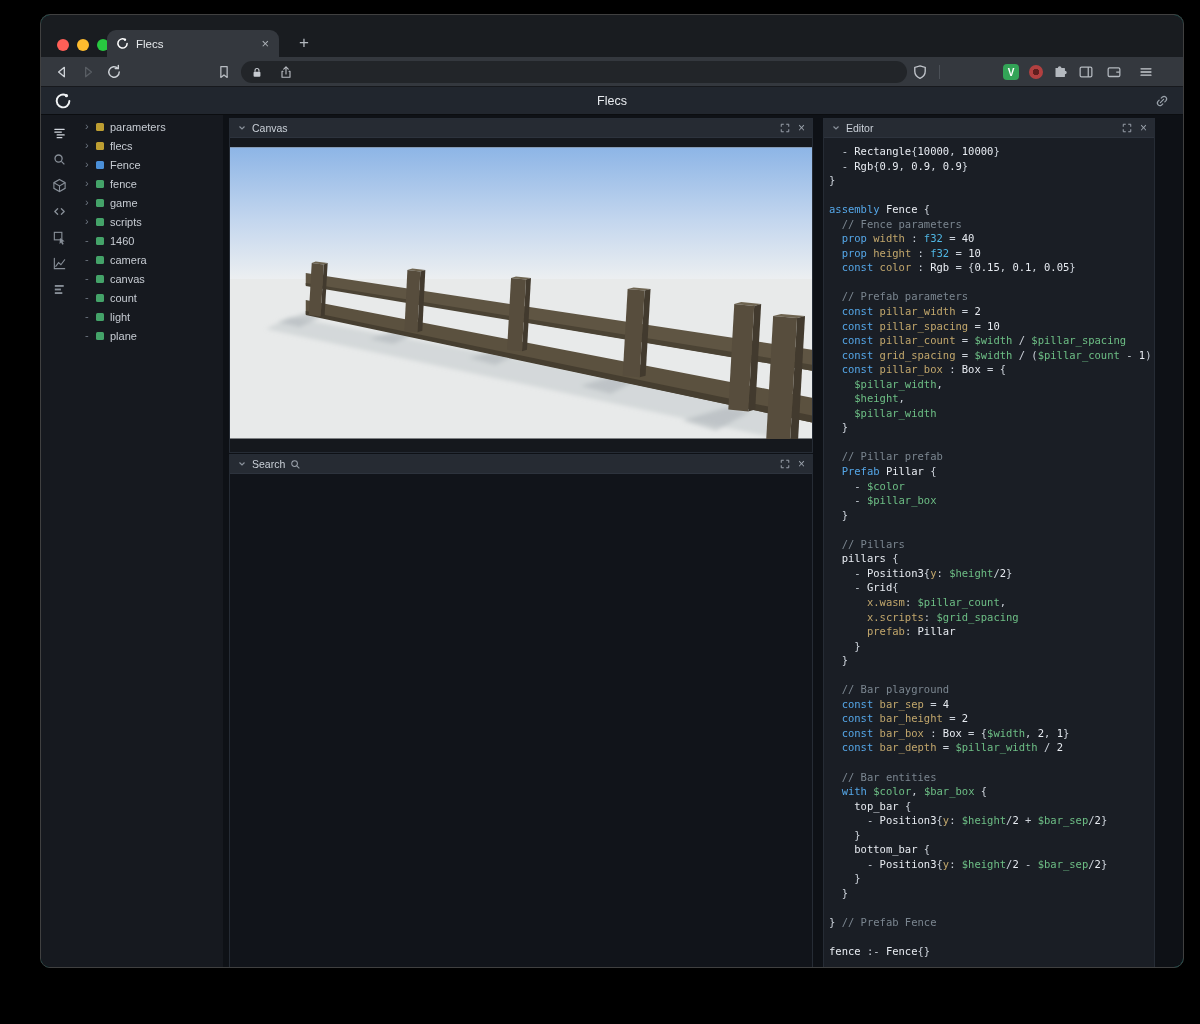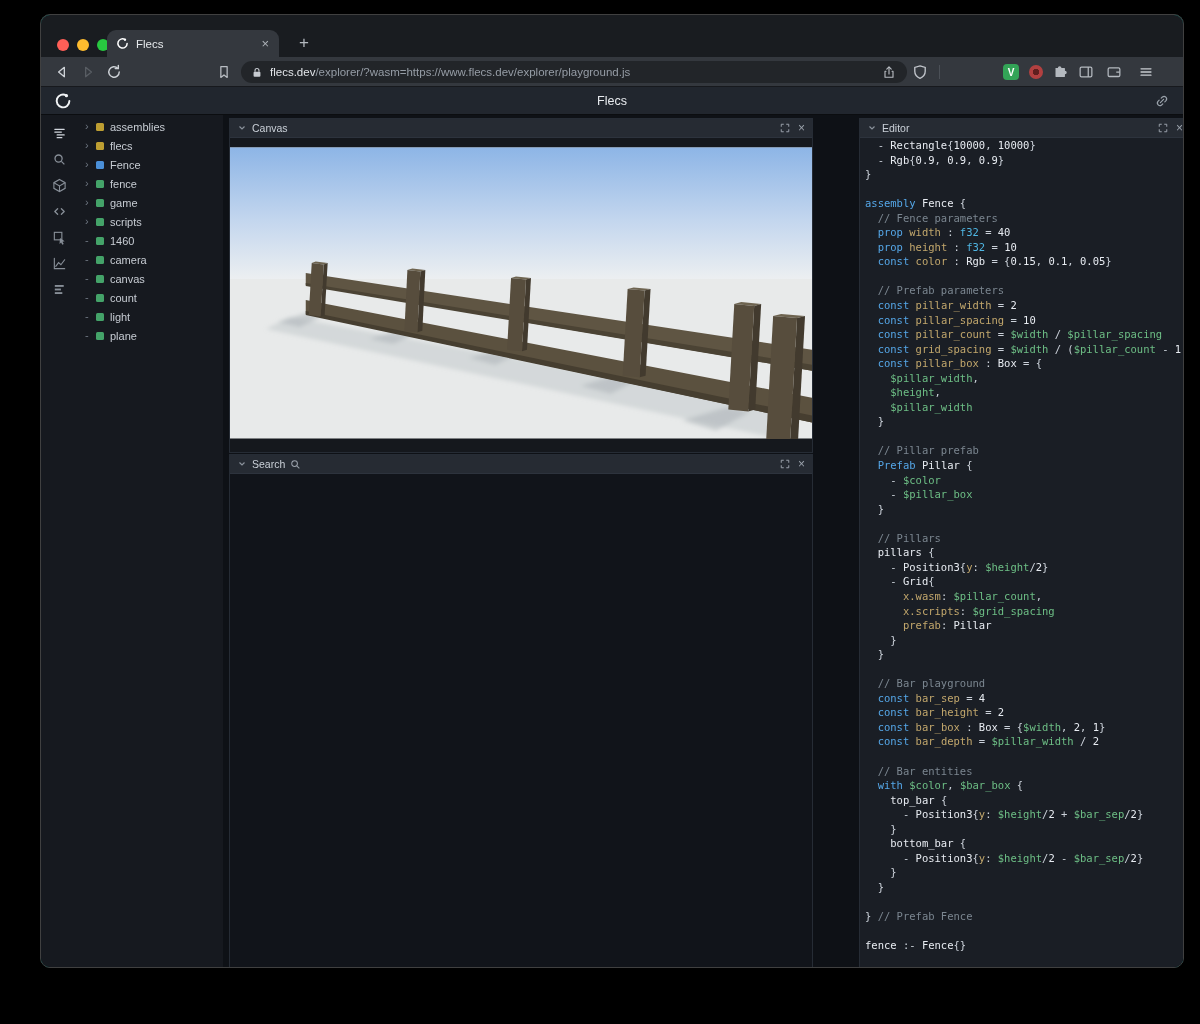--- a/index.html
+++ b/index.html
@@ -78,23 +78,23 @@
   .pexp svg{width:10px;height:10px}
   .pclose{font-size:12px;line-height:1}
 
   #canvas-panel{left:188px;top:3px;width:584px;height:335px}
   .canvasbody{position:absolute;left:0;top:19px;right:0;bottom:0;background:#15181d}
   .scene{position:absolute;left:0;top:9px;width:582px;height:292px}
 
   #search-panel{left:188px;top:339px;width:584px;height:515px}
   .searchbody{position:absolute;left:0;top:19px;right:0;bottom:0;background:#11141a}
 
-  #editor-panel{left:818px;top:3px;width:332px;height:851px}
+  #editor-panel{left:782px;top:3px;width:332px;height:851px}
   #code{position:absolute;left:0;top:19px;right:0;bottom:0;background:#1a1e25;
-    padding:0 3px 0 5px;font-family:"DejaVu Sans Mono",monospace;
+    padding:6px 3px 0 5px;font-family:"DejaVu Sans Mono",monospace;
     font-size:10.5px;line-height:14.55px;overflow:hidden}
   .code-line{white-space:pre;height:14.55px}
   .tk-p{color:#ccd2da}
   .tk-k{color:#55a7e8}
   .tk-t{color:#4fb6e3}
   .tk-e{color:#e8ecf2}
   .tk-d{color:#c2a76c}
   .tk-v{color:#6dbe85}
   .tk-n{color:#e8ecf2}
   .tk-c{color:#7b8690}
@@ -144,21 +144,20 @@
         </svg>
     </div>
 
     <div class="urlbar">
       <span class="lock">
         <svg viewBox="0 0 14 14">
             <rect x="3" y="6" width="8" height="6" rx="1.2" fill="#c7cbd1"></rect>
             <path d="M4.7 6V4.6a2.3 2.3 0 0 1 4.6 0V6" fill="none" stroke="#c7cbd1" stroke-width="1.3"></path>
           </svg>
       </span>
-      <span class="url"><span class="url-host">flecs.dev</span><span class="url-path">/explorer/?wasm=https://www.flecs.dev/explorer/playground.js</span></span>
       <span class="share">
         <svg viewBox="0 0 20 20" fill="none" stroke="#b9bdc3" stroke-width="1.4" stroke-linecap="round" stroke-linejoin="round">
             <path d="M10 12.5V4"></path>
             <path d="M7.2 6.4 10 3.6l2.8 2.8"></path>
             <path d="M6.2 9H5v7.5h10V9h-1.2"></path>
           </svg>
       </span>
     </div>
 
     <div class="nav-btn" style="left:868px">
@@ -251,21 +250,21 @@
             <rect x="3" y="3.2" width="9.5" height="2"></rect>
             <rect x="3" y="7" width="6.5" height="2"></rect>
             <rect x="3" y="10.8" width="8" height="2"></rect>
           </svg>
         </div>
       </div>
     <div id="tree">
         <div class="tree-row">
           <span class="tree-marker">›</span>
           <span class="tree-square" style="background: rgb(189, 158, 50);"></span>
-          <span class="tree-label">assemblies</span>
+          <span class="tree-label">parameters</span>
         </div>
         <div class="tree-row">
           <span class="tree-marker">›</span>
           <span class="tree-square" style="background: rgb(189, 158, 50);"></span>
           <span class="tree-label">flecs</span>
         </div>
         <div class="tree-row">
           <span class="tree-marker">›</span>
           <span class="tree-square" style="background: rgb(74, 143, 216);"></span>
           <span class="tree-label">Fence</span>

